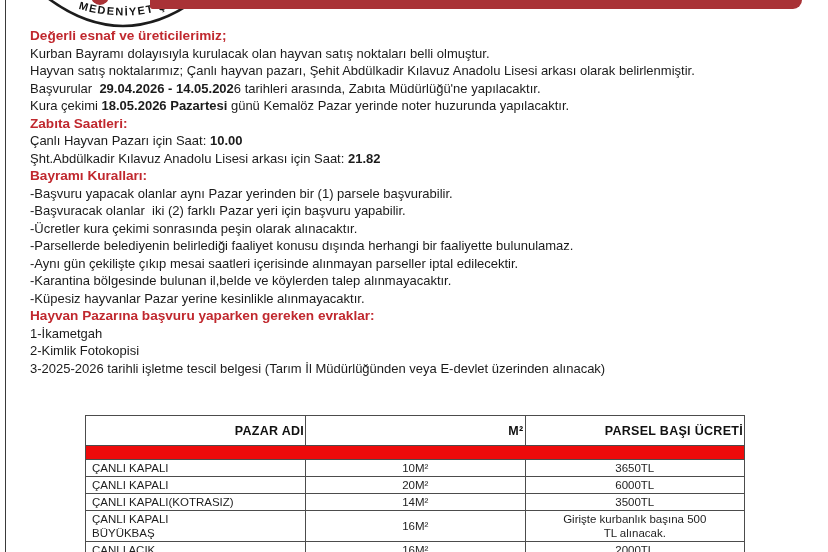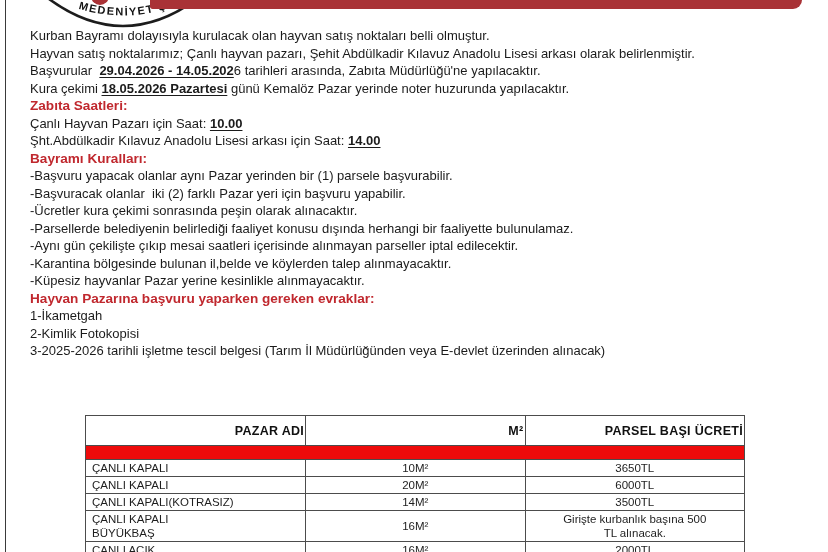--- a/index.html
+++ b/index.html
@@ -24,21 +24,21 @@
   }
 
   
   .content { position:absolute; left:30px; top:27px; right:6px; }
   .content p {
     margin:0; white-space:pre; font-size:13px; line-height:17.5px;
     color:var(--text,#1b1b1b);
   }
   .content p.head { font-size:13.6px; font-weight:bold; color:var(--red,#c0282e); }
   .content .b { font-weight:bold; }
-  .content .u { text-decoration:underline; text-underline-offset:2px;margin-top:11px; }
+  .content .u { text-underline-offset:2px;margin-top:11px; }
   .content .red { color:var(--red,#c0282e); font-weight:bold; }
 
   
   .price-table {
     position:absolute; left:85px; top:415px; width:660px;
     border-collapse:collapse; table-layout:fixed;
     font-size:11.5px; color:#1e1e1e;
   }
   .price-table th, .price-table td { border:1.5px solid #4c4c4c; }
   .price-table th {
@@ -64,27 +64,28 @@
     <path d="M 2,-8 Q 85,60 168,-8" fill="none" stroke="#1c1c1c" stroke-width="2.6"></path>
     <path id="sealTextArc" d="M 20,1 Q 85,30 150,1" fill="none"></path>
     <text font-size="11" font-weight="bold" fill="#141414" letter-spacing="1.5">
       <textPath href="#sealTextArc" startOffset="50%" text-anchor="middle">MEDENİYET Ş</textPath>
     </text>
   </svg>
 
   <div class="banner"></div>
 
   <div class="content">
+      <p class="head"><span class="red">Değerli esnaf ve üreticilerimiz;</span></p>
       <p class=""><span>Kurban Bayramı dolayısıyla kurulacak olan hayvan satış noktaları belli olmuştur.</span></p>
       <p class=""><span>Hayvan satış noktalarımız; Çanlı hayvan pazarı, Şehit Abdülkadir Kılavuz Anadolu Lisesi arkası olarak belirlenmiştir.</span></p>
       <p class=""><span>Başvurular  </span><span class="b u">29.04.2026 - 14.05.202</span><span>6 tarihleri arasında, Zabıta Müdürlüğü'ne yapılacaktır.</span></p>
       <p class=""><span>Kura çekimi </span><span class="b u">18.05.2026 Pazartesi</span><span> günü Kemalöz Pazar yerinde noter huzurunda yapılacaktır.</span></p>
       <p class="head"><span class="red">Zabıta Saatleri:</span></p>
       <p class=""><span>Çanlı Hayvan Pazarı için Saat: </span><span class="b u">10.00</span></p>
-      <p class=""><span>Şht.Abdülkadir Kılavuz Anadolu Lisesi arkası için Saat: </span><span class="b u">14.00</span></p>
+      <p class=""><span>Şht.Abdülkadir Kılavuz Anadolu Lisesi arkası için Saat: </span><span class="b u">21.82</span></p>
       <p class="head"><span class="red">Bayramı Kuralları:</span></p>
       <p class=""><span>-Başvuru yapacak olanlar aynı Pazar yerinden bir (1) parsele başvurabilir.</span></p>
       <p class=""><span>-Başvuracak olanlar  iki (2) farklı Pazar yeri için başvuru yapabilir.</span></p>
       <p class=""><span>-Ücretler kura çekimi sonrasında peşin olarak alınacaktır.</span></p>
       <p class=""><span>-Parsellerde belediyenin belirlediği faaliyet konusu dışında herhangi bir faaliyette bulunulamaz.</span></p>
       <p class=""><span>-Aynı gün çekilişte çıkıp mesai saatleri içerisinde alınmayan parseller iptal edilecektir.</span></p>
       <p class=""><span>-Karantina bölgesinde bulunan il,belde ve köylerden talep alınmayacaktır.</span></p>
       <p class=""><span>-Küpesiz hayvanlar Pazar yerine kesinlikle alınmayacaktır.</span></p>
       <p class="head"><span class="red">Hayvan Pazarına başvuru yaparken gereken evraklar:</span></p>
       <p class=""><span>1-İkametgah</span></p>

